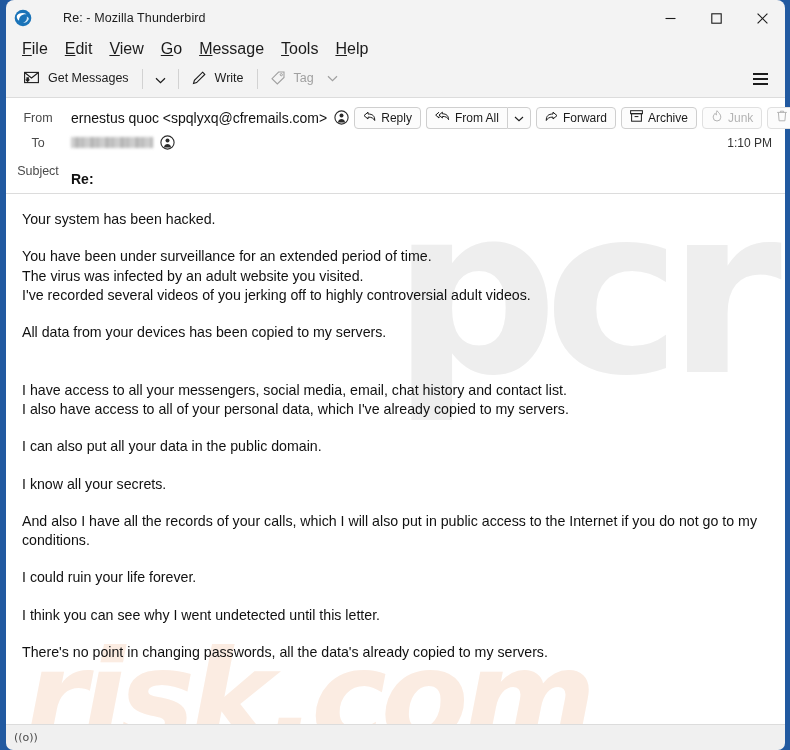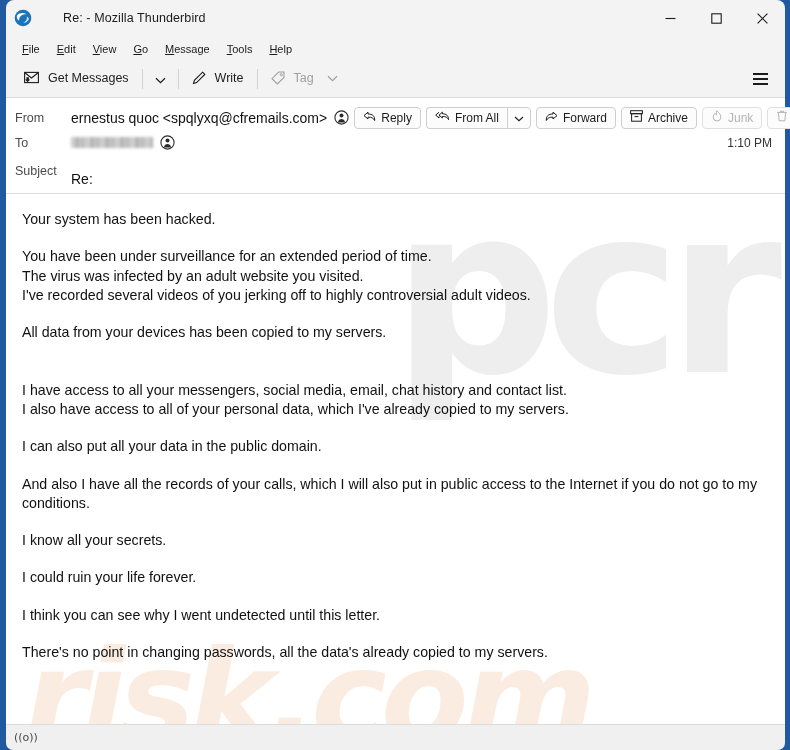--- a/index.html
+++ b/index.html
@@ -57,21 +57,21 @@
   .menubar {
     height: 25px;
     background: #f3f3f3;
     display: flex;
     align-items: center;
     padding-left: 9px;
     gap: 3px;
     flex: none;
   }
   .menuitem {
-    font-size: 11px;
+    font-size: 16px;
     color: #1b1b1b;
     padding: 2px 7px;
     white-space: nowrap;
   }
   .menuitem u { text-decoration: underline; }
 
   
   .toolbar {
     height: 37px;
     background: #f3f3f3;
@@ -116,32 +116,32 @@
     flex: none;
     border-bottom: 1px solid #dcdcdc;
   }
   .hrow {
     display: flex;
     align-items: center;
     min-height: 25px;
   }
   .hlabel {
     width: 56px;
-    text-align: left;
+    text-align: center;
     font-size: 12.5px;
     color: #4a4a4a;
     padding-right: 10px;
     flex: none;
   }
   .hvalue {
     font-size: 14px;
     color: #111;
     white-space: nowrap;
   }
-  .hvalue.bold { font-weight: normal; margin-top: 16px; }
+  .hvalue.bold { font-weight: bold; margin-top: 16px; }
   .contact-ico {
     width: 15px; height: 15px;
     margin-left: 7px;
     flex: none;
   }
   .hdr-actions {
     margin-left: auto;
     display: flex;
     align-items: center;
     gap: 0;
@@ -454,24 +454,24 @@
         </p>
         <div class="gap-big"></div>
         <p>
           <span class="ln">I have access to all your messengers, social media, email, chat history and contact list.</span>
           <span class="ln">I also have access to all of your personal data, which I've already copied to my servers.</span>
         </p>
         <p>
           <span class="ln">I can also put all your data in the public domain.</span>
         </p>
         <p>
+          <span class="ln">I know all your secrets.</span>
+        </p>
+        <p>
           <span class="ln">And also I have all the records of your calls, which I will also put in public access to the Internet if you do not go to my conditions.</span>
-        </p>
-        <p>
-          <span class="ln">I know all your secrets.</span>
         </p>
         <p>
           <span class="ln">I could ruin your life forever.</span>
         </p>
         <p>
           <span class="ln">I think you can see why I went undetected until this letter.</span>
         </p>
         <p>
           <span class="ln">There's no point in changing passwords, all the data's already copied to my servers.</span>
         </p>

